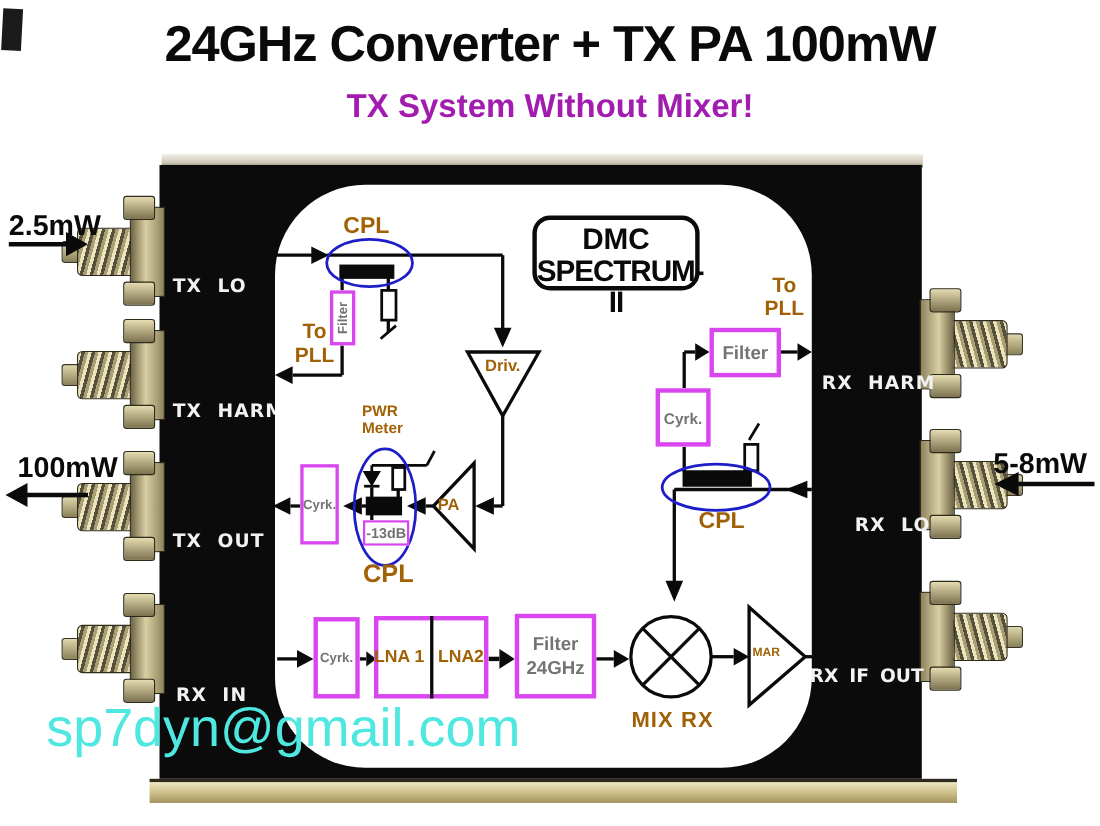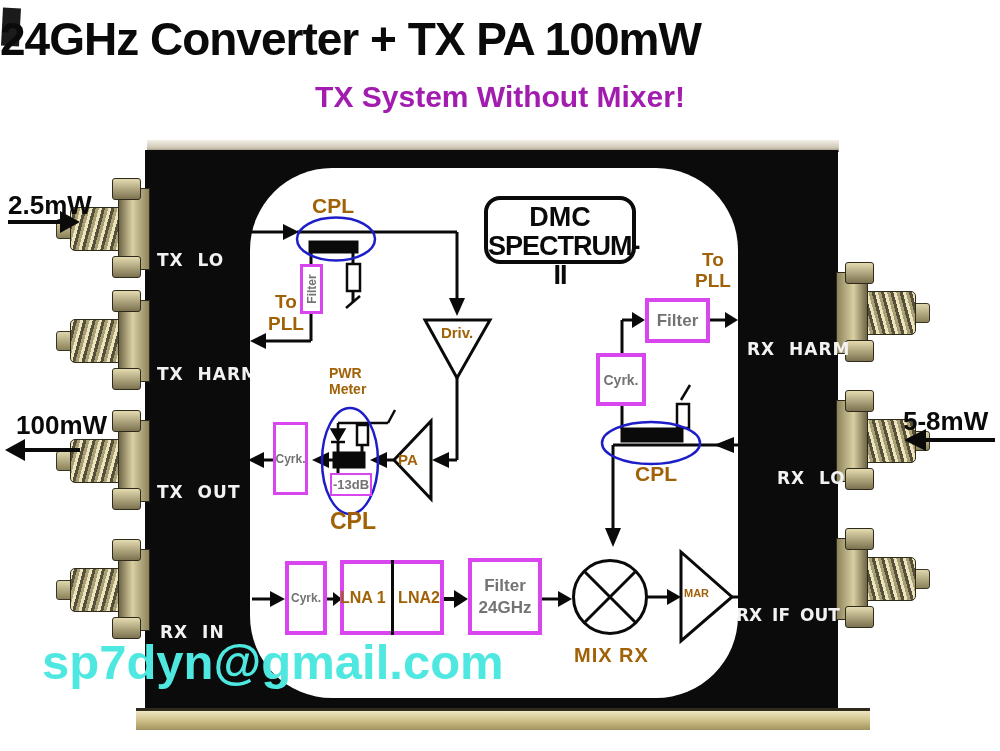--- a/index.html
+++ b/index.html
@@ -1,21 +1,21 @@
 <!DOCTYPE html>
 <html><head>
 <meta charset="utf-8">
 <style>
   html,body{margin:0;padding:0;background:#ffffff;}
   #stage{position:relative;width:1000px;height:751px;background:#ffffff;overflow:hidden;
          font-family:"Liberation Sans",sans-serif;}
   .abs{position:absolute;}
 
   
-  #title{left:0;top:12px;width:1000px;text-align:left;font-size:46px;font-weight:bold;
+  #title{left:0;top:12px;width:1000px;text-align:center;font-size:46px;font-weight:bold;
          color:#0a0a0a;letter-spacing:-1px;z-index:6;}
   #subtitle{left:0;top:80px;width:1000px;text-align:center;font-size:30px;font-weight:bold;
          color:#a21caf;z-index:6;}
   #artifact{left:2px;top:8px;width:18px;height:38px;background:#1b1b1b;transform:rotate(3deg);z-index:1;}
 
   
   #lid-strip{left:147px;top:140px;width:692px;height:11px;z-index:1;
       background:linear-gradient(180deg,#f2efe6,#cfc8b6 70%,#9d9480);border-bottom:1px solid #55503f;}
   #box{left:145px;top:150px;width:693px;height:558px;background:#0b0b0b;z-index:1;}
   #base-strip{left:136px;top:708px;width:734px;height:19px;z-index:1;
@@ -60,21 +60,21 @@
   #atten-box{left:330px;top:473px;width:42px;height:23px;font-size:13px;border-width:2px;}
   #rx-cyrk-box{left:285px;top:561px;width:42px;height:74px;font-size:12px;}
   #lna-box{left:340px;top:560px;width:104px;height:75px;}
   #lna-div{left:391px;top:560px;width:3px;height:75px;background:#0a0a0a;z-index:5;}
   #lna1-lbl{left:340px;top:589px;width:51px;text-align:left;font-size:16px;}
   #lna2-lbl{left:394px;top:589px;width:50px;text-align:center;font-size:16px;}
   #filter24-box{left:468px;top:558px;width:74px;height:77px;flex-direction:column;font-size:17px;line-height:22px;}
   #rxlo-cyrk-box{left:596px;top:353px;width:50px;height:53px;font-size:14px;}
   #rx-filter-box{left:645px;top:298px;width:65px;height:45px;font-size:17px;}
 
-  #email{left:42px;top:634px;font-size:49px;font-weight:bold;color:#4fe8e0;z-index:10;letter-spacing:0px;}
+  #email{left:42px;top:634px;font-size:49px;font-weight:normal;color:#4fe8e0;z-index:10;letter-spacing:0px;}
 </style>
 </head>
 <body>
 
 <div id="stage">
 
   <div class="abs" id="artifact"></div>
   <div class="abs" id="title">24GHz Converter + TX PA 100mW</div>
   <div class="abs" id="subtitle">TX System Without Mixer!</div>
 

